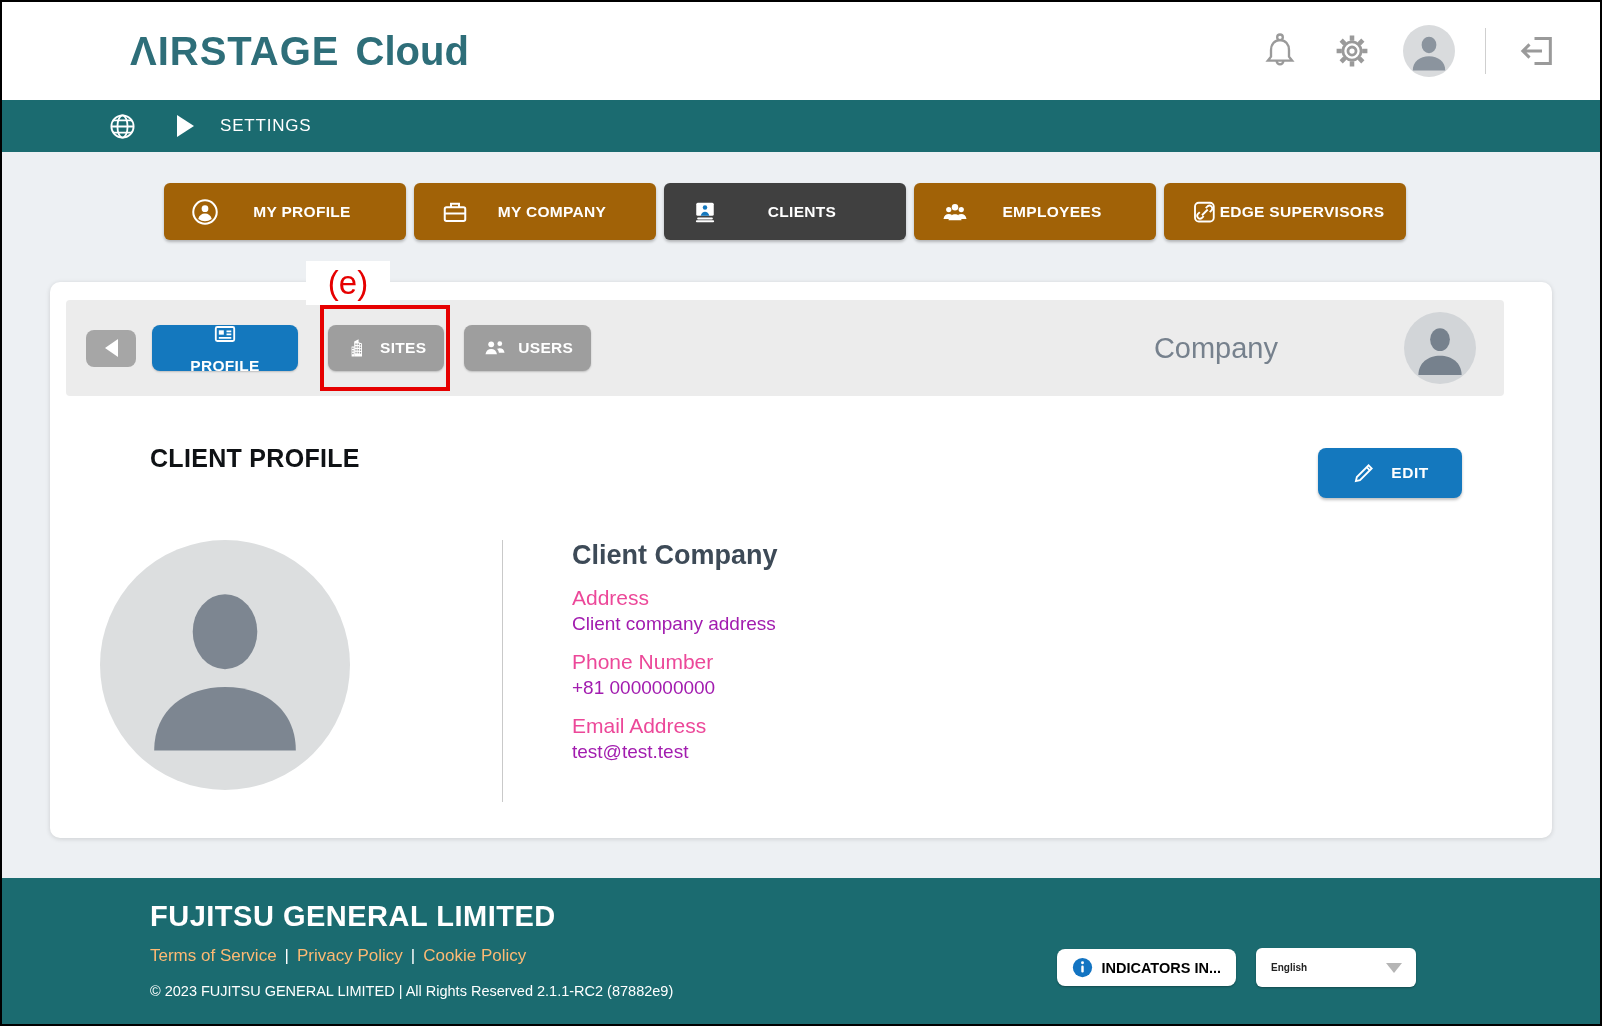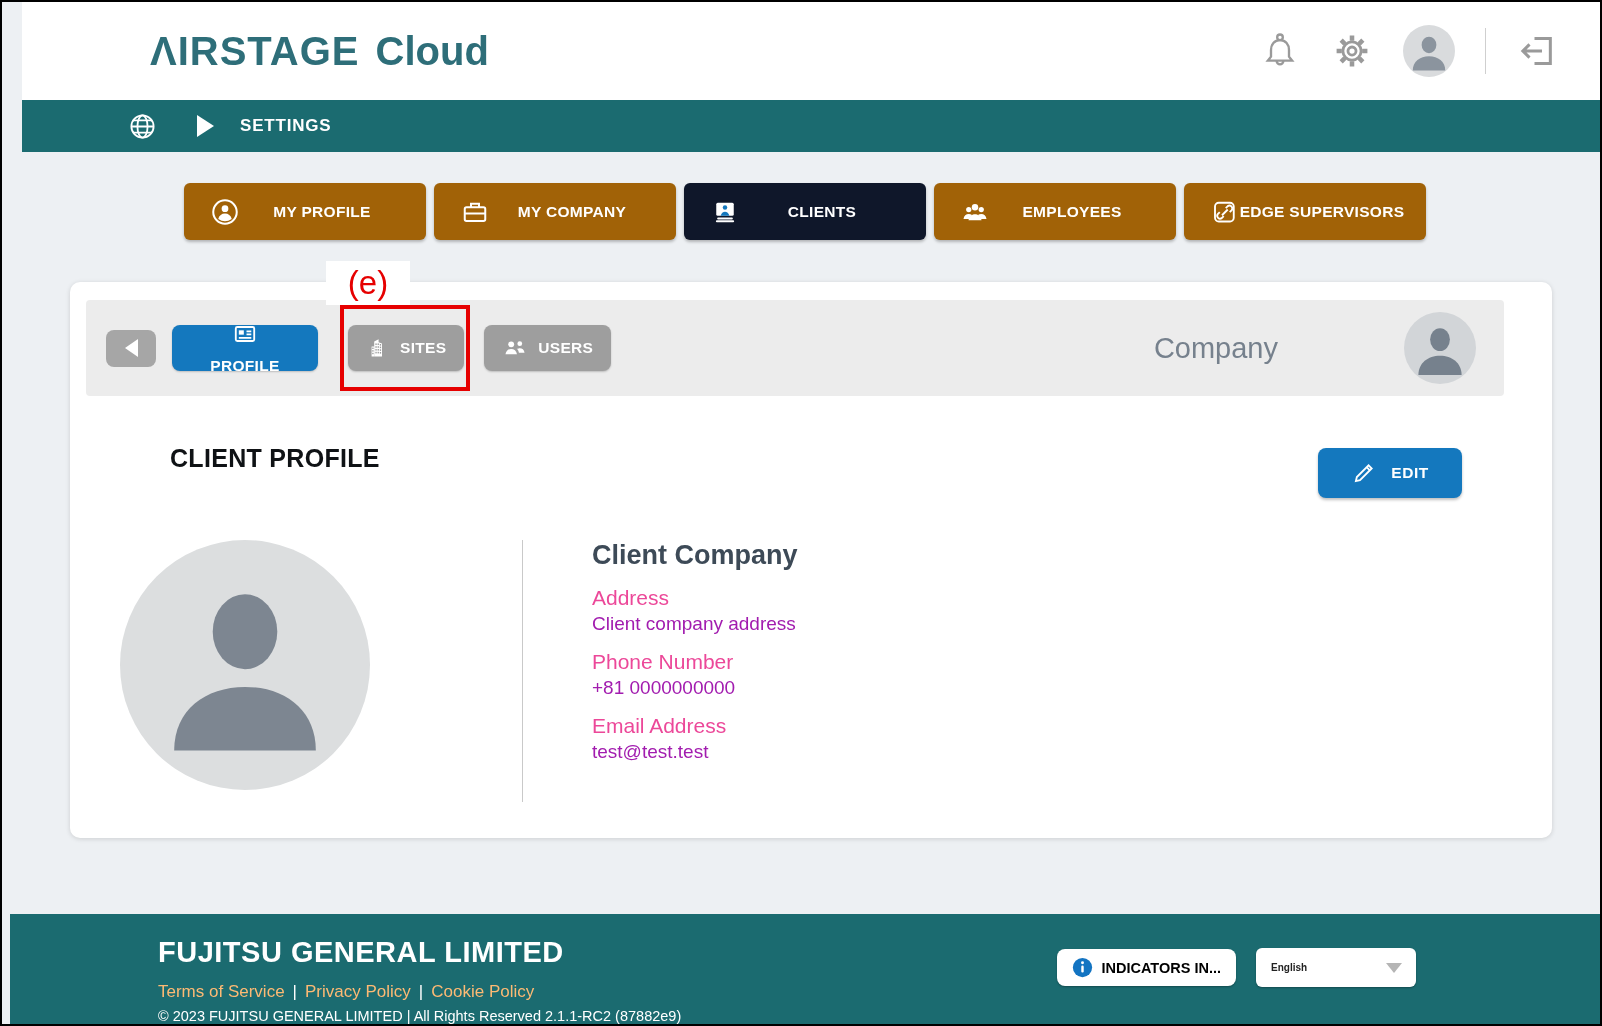--- a/index.html
+++ b/index.html
@@ -1,43 +1,43 @@
 <!DOCTYPE html>
 <html><head>
 <meta charset="utf-8">
 <style>
   * { margin:0; padding:0; box-sizing:border-box; }
   body { background:#444; font-family:"Liberation Sans", sans-serif; }
   .frame {
     position:relative; width:1602px; height:1026px;
-    border:2px solid #000; background:#edf0f3; overflow:hidden;padding-left:20px;
+    border:2px solid #000; background:#edf0f3; overflow:hidden;
   }
 
   
   .header { height:98px; background:#fff; display:flex; align-items:center; padding:0 42px 0 128px; }
   .logo { display:flex; align-items:baseline; gap:14px; white-space:nowrap; }
   .logo-airstage { font-size:40px; font-weight:600; color:#2e6e79; letter-spacing:1px; }
   .logo-cloud    { font-size:40px; font-weight:700; color:#2e6e79; margin-left:2px; }
   .logo-product  { font-size:40px; font-weight:700; font-style:italic; color:#5ba4b2; margin-left:14px; }
   .header-icons { margin-left:auto; display:flex; align-items:center; gap:30px; }
   .hicon { width:42px; height:42px; display:flex; align-items:center; justify-content:center; cursor:pointer; }
   .avatar-sm { width:52px; height:52px; border-radius:50%; background:#d9dbdd; overflow:hidden; display:flex; align-items:flex-end; justify-content:center; }
   .vdiv { width:1px; height:46px; background:#cfcfcf; }
 
   
   .tealbar { height:52px; background:#1b6b70; display:flex; align-items:center; padding-left:106px; }
   .play-tri { width:0; height:0; border-left:17px solid #fff; border-top:11px solid transparent; border-bottom:11px solid transparent; margin-left:40px; }
-  .crumb { color:#fff; font-size:17px; font-weight:700; letter-spacing:.8px; margin-left:26px; }
+  .crumb { color:#fff; font-size:17px; font-weight:400; letter-spacing:.8px; margin-left:26px; }
 
   
   .tabs { display:flex; gap:8px; margin:31px 0 0 162px; }
   .tab { position:relative; width:242px; height:57px; background:#a16207; border-radius:6px;
          display:flex; align-items:center; justify-content:center; cursor:pointer;
          box-shadow:0 2px 3px rgba(0,0,0,.25); }
-  .tab.active { background:#0f172a; }
+  .tab.active { background:#404040; }
   .tab .ticon { position:absolute; left:26px; top:50%; transform:translateY(-50%); width:30px; height:30px; }
   .tab .tlabel { color:#fff; font-size:15.5px; font-weight:700; letter-spacing:.3px; padding-left:34px; }
 
   
   .card { position:relative; margin:42px 48px 0; height:556px; background:#fff; border-radius:10px;
           box-shadow:0 1px 5px rgba(0,0,0,.14); }
   .band { position:absolute; left:16px; right:48px; top:18px; height:96px; background:#ececec;
           border-radius:4px; display:flex; align-items:center; }
   .back-btn { width:50px; height:37px; margin-left:20px; background:#a6a6a6; border-radius:8px;
               display:flex; align-items:center; justify-content:center; cursor:pointer; }
@@ -66,27 +66,27 @@
               cursor:pointer; box-shadow:0 2px 3px rgba(0,0,0,.25); font-family:inherit; }
   .big-avatar { position:absolute; left:50px; top:258px; width:250px; height:250px; border-radius:50%;
                 background:#dcdedf; overflow:hidden; display:flex; align-items:flex-end; justify-content:center; }
   .divider-v { position:absolute; left:452px; top:258px; width:1px; height:262px; background:#c9c9c9; }
   .details { position:absolute; left:522px; top:258px; }
   .d-company { font-size:27px; font-weight:700; color:#3d4a57; }
   .d-label { font-size:21px; color:#ec4899; margin-top:15px; }
   .d-value { font-size:19px; color:#a21caf; margin-top:3px; }
 
   
-  .footer { position:absolute; left:8px; right:0; bottom:0; height:110px; background:#1b6b70;
+  .footer { position:absolute; left:0; right:0; bottom:0; height:146px; background:#1b6b70;
             color:#fff; padding:22px 0 0 148px; }
   .f-company { font-size:29px; font-weight:700; letter-spacing:.5px; }
   .f-links { margin-top:13px; font-size:17px; }
   .f-links a { color:#fdba74; text-decoration:none; cursor:pointer; }
   .f-sep { margin:0 8px; }
-  .f-copy { margin-top:6px; font-size:14.5px; }
+  .f-copy { margin-top:17px; font-size:14.5px; }
   .indicators-btn { position:absolute; right:364px; bottom:38px; height:37px; background:#fff;
                     border:none; border-radius:8px; display:flex; align-items:center; gap:9px;
                     padding:0 15px; cursor:pointer; font-family:inherit;
                     font-size:14.5px; font-weight:700; color:#000; box-shadow:0 1px 2px rgba(0,0,0,.3); }
   .lang-select { position:absolute; right:184px; bottom:37px; width:160px; height:39px; background:#fff;
                  border-radius:6px; display:flex; align-items:center; cursor:pointer;
                  box-shadow:0 1px 2px rgba(0,0,0,.3); }
   .lang-value { font-size:10px; font-weight:700; color:#222; padding-left:15px; }
   .lang-caret { margin-left:auto; margin-right:14px; width:0; height:0;
                 border-top:10px solid #b5b5b5; border-left:8px solid transparent; border-right:8px solid transparent; }

